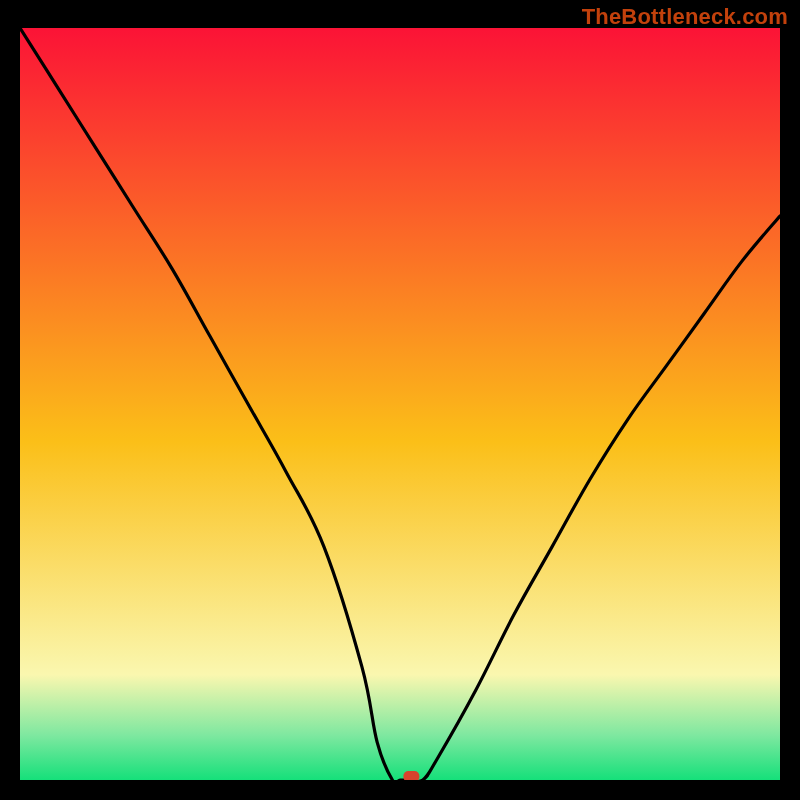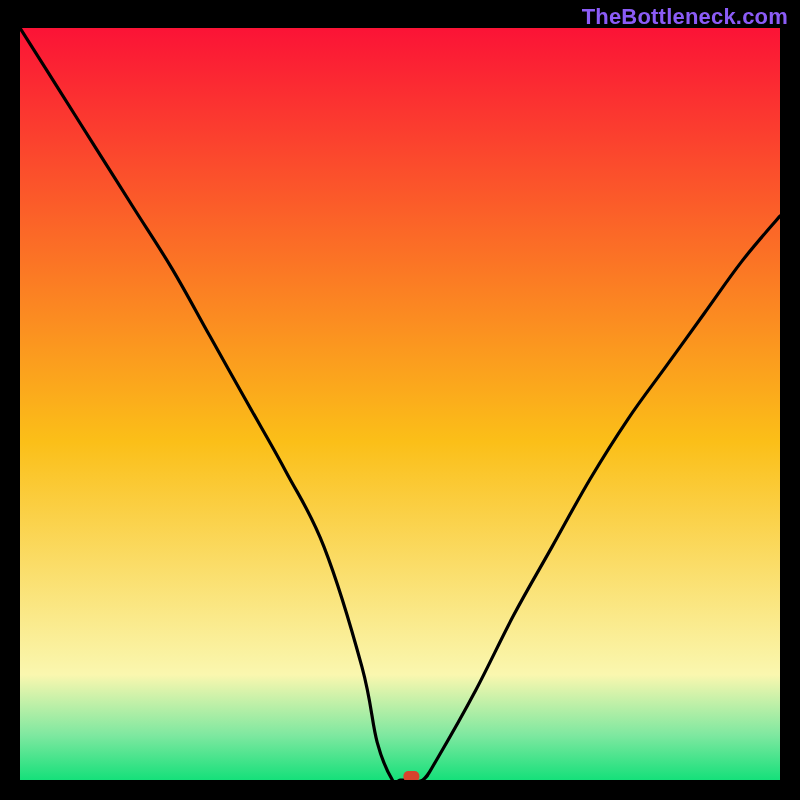--- a/index.html
+++ b/index.html
@@ -14,21 +14,21 @@
   .frame {
     position: relative;
     width: 800px;
     height: 800px;
     background: #000;
   }
   .watermark {
     position: absolute;
     top: 4px;
     right: 12px;
-    color: #8b5cf6;
+    color: #c2410c;
     font-size: 22px;
     font-weight: 600;
     letter-spacing: 0.2px;
     z-index: 5;
   }
   .plot {
     position: absolute;
     left: 20px;
     top: 28px;
     width: 760px;

